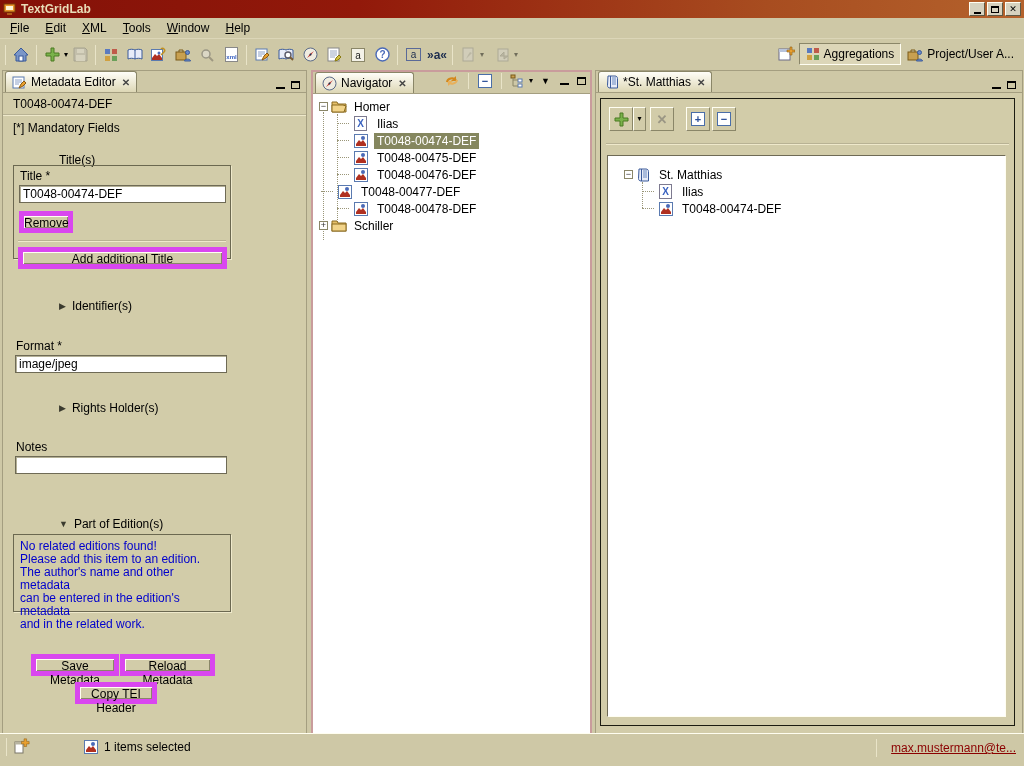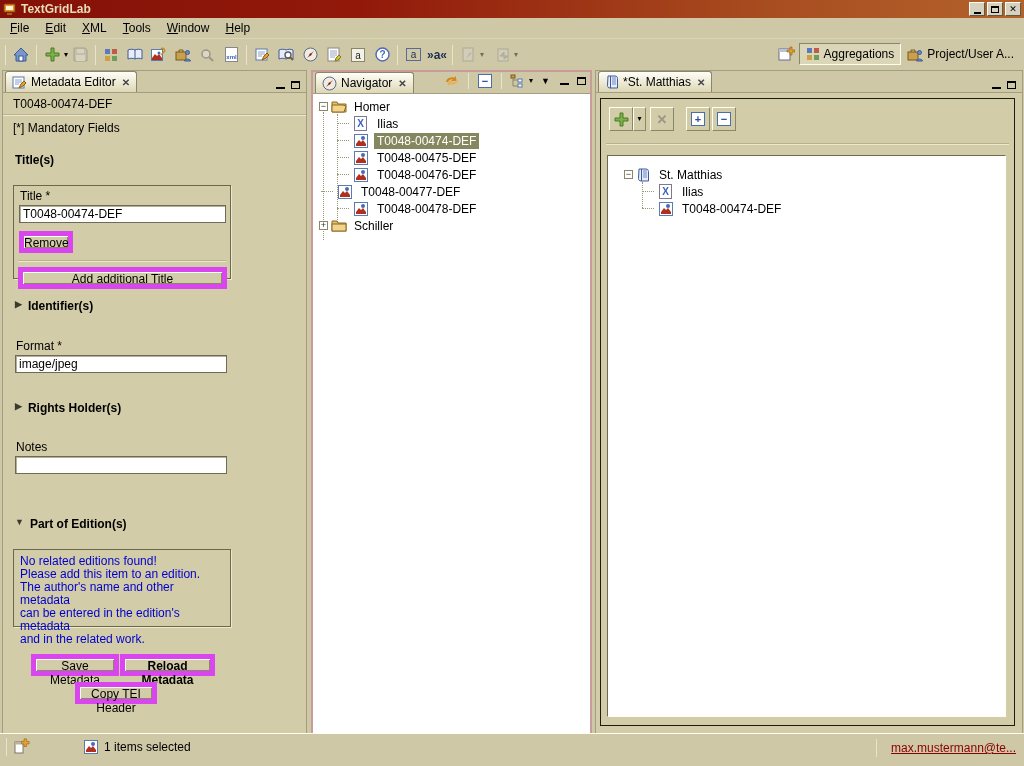--- a/index.html
+++ b/index.html
@@ -52,31 +52,31 @@
   .panel-ctl { margin-left:auto; display:flex; align-items:center; gap:6px; padding:0 6px 3px 0; }
   .ctl-min { width:9px; height:2px; background:#000; margin-top:6px; }
   .ctl-max { width:9px; height:8px; border:1px solid #000; border-top-width:2px; }
   .viewmenu { font-size:9px; color:#000; }
 
   
   .meta-body { position:relative; height:640px; background:#d2cca9; }
   .obj-title { position:absolute; left:10px; top:4px; font-size:12px; }
   .obj-sep { position:absolute; left:0; right:0; top:21px; border-top:1px solid #b8b294; border-bottom:1px solid #efe9cb; }
   .mandatory { position:absolute; left:10px; top:28px; }
-  .sect-head { position:absolute; font-weight:bold; font-size:12px; display:flex; gap:6px; }
+  .sect-head { position:absolute; font-weight:normal; font-size:12px; display:flex; align-items:center; gap:6px;margin-left:44px; }
   .sect-arrow { font-size:9px; color:#3a3a2e; }
   .groupbox { position:absolute; border:1px solid #6b6850; box-shadow:1px 1px 0 #efe9cb; }
   .fld-label { position:absolute; font-size:12px; }
   .tinput { position:absolute; height:18px; background:#fff; border:1px solid #6e6a55;
     box-shadow:inset 1px 1px 0 #b4b096; padding:0 3px; font:12px "Liberation Sans",sans-serif; }
   .btn { background:#d2cca9; border:5px solid #d946ef;
     box-shadow:inset 1px 1px 0 #fffef2, inset -1px -1px 0 #8a8668;
     font:12px "Liberation Sans",sans-serif; text-align:center; }
   .group-sep { position:absolute; left:4px; right:4px; border-top:1px solid #b8b294; border-bottom:1px solid #efe9cb; }
-  .ed-box { position:absolute; border:1px solid #6b6850; box-shadow:1px 1px 0 #efe9cb; padding:5px 6px;margin-top:15px; }
+  .ed-box { position:absolute; border:1px solid #6b6850; box-shadow:1px 1px 0 #efe9cb; padding:5px 6px; }
   .ed-line { color:#0000cc; font-size:12px; line-height:13px; }
 
   
   .trow { height:17px; display:flex; align-items:center; position:relative; }
   .expbox { width:9px; height:9px; border:1px solid #8a8668; background:#fff;
     font:9px/7px "Liberation Sans",sans-serif; text-align:center; color:#333; flex:none; }
   .stub { width:12px; height:0; border-top:1px dotted #9a9678; margin-right:2px; flex:none; }
   .ticon14 { width:16px; height:15px; flex:none; margin:0 4px 0 3px; display:flex; align-items:center; }
   .tlabel { white-space:nowrap; padding:1px 3px; }
   .sel { background:#85875f; color:#fff; }
@@ -319,21 +319,21 @@
       </div>
     </div>
     <div class="meta-body">
       <div class="obj-title">T0048-00474-DEF</div>
       <div class="obj-sep"></div>
       <div class="mandatory">[*] Mandatory Fields</div>
 
       <div class="sect-head" style="left:12px;top:60px;">
         <span>Title(s)</span>
       </div>
-      <div class="groupbox" style="left:10px;top:92px;width:218px;height:94px;">
+      <div class="groupbox" style="left:10px;top:72px;width:218px;height:94px;">
         <div class="fld-label" style="left:6px;top:3px;">Title *</div>
         <input class="tinput" style="left: 5px; top: 19px; width: 207px;" value="T0048-00474-DEF">
         <button class="btn" style="position:absolute;left:5px;top:45px;width:54px;height:22px;">Remove</button>
         <div class="group-sep" style="top:74px;"></div>
         <button class="btn" style="position:absolute;left:4px;top:81px;width:209px;height:22px;">Add additional Title</button>
       </div>
 
       <div class="sect-head" style="left:12px;top:206px;">
         <span class="sect-arrow">▶</span>
         <span>Identifier(s)</span>
@@ -356,21 +356,21 @@
       </div>
       <div class="ed-box" style="left:10px;top:441px;width:218px;height:78px;">
         <div class="ed-line">No related editions found!</div>
         <div class="ed-line">Please add this item to an edition.</div>
         <div class="ed-line">The author's name and other metadata</div>
         <div class="ed-line">can be entered in the edition's metadata</div>
         <div class="ed-line">and in the related work.</div>
       </div>
 
       <button class="btn" style="position:absolute;left:28px;top:561px;width:88px;height:22px;">Save Metadata</button>
-      <button class="btn" style="position:absolute;left:117px;top:561px;width:95px;height:22px;font-weight:bold;">Reload Metadata</button>
+      <button class="btn" style="position:absolute;left:117px;top:561px;width:95px;height:22px;">Reload Metadata</button>
       <button class="btn" style="position:absolute;left:72px;top:589px;width:82px;height:22px;">Copy TEI Header</button>
     </div>
   </div>
 
   <div class="panel panel-nav">
     <div class="tabbar">
       <div class="tab">
         <svg width="15" height="15">
             <circle cx="7.5" cy="7.5" r="6.5" fill="#f0ece0" stroke="#5a6a88"></circle>
             <path d="M4 11l3.5-2.5L11 4 7 7z" fill="#c03028"></path>

